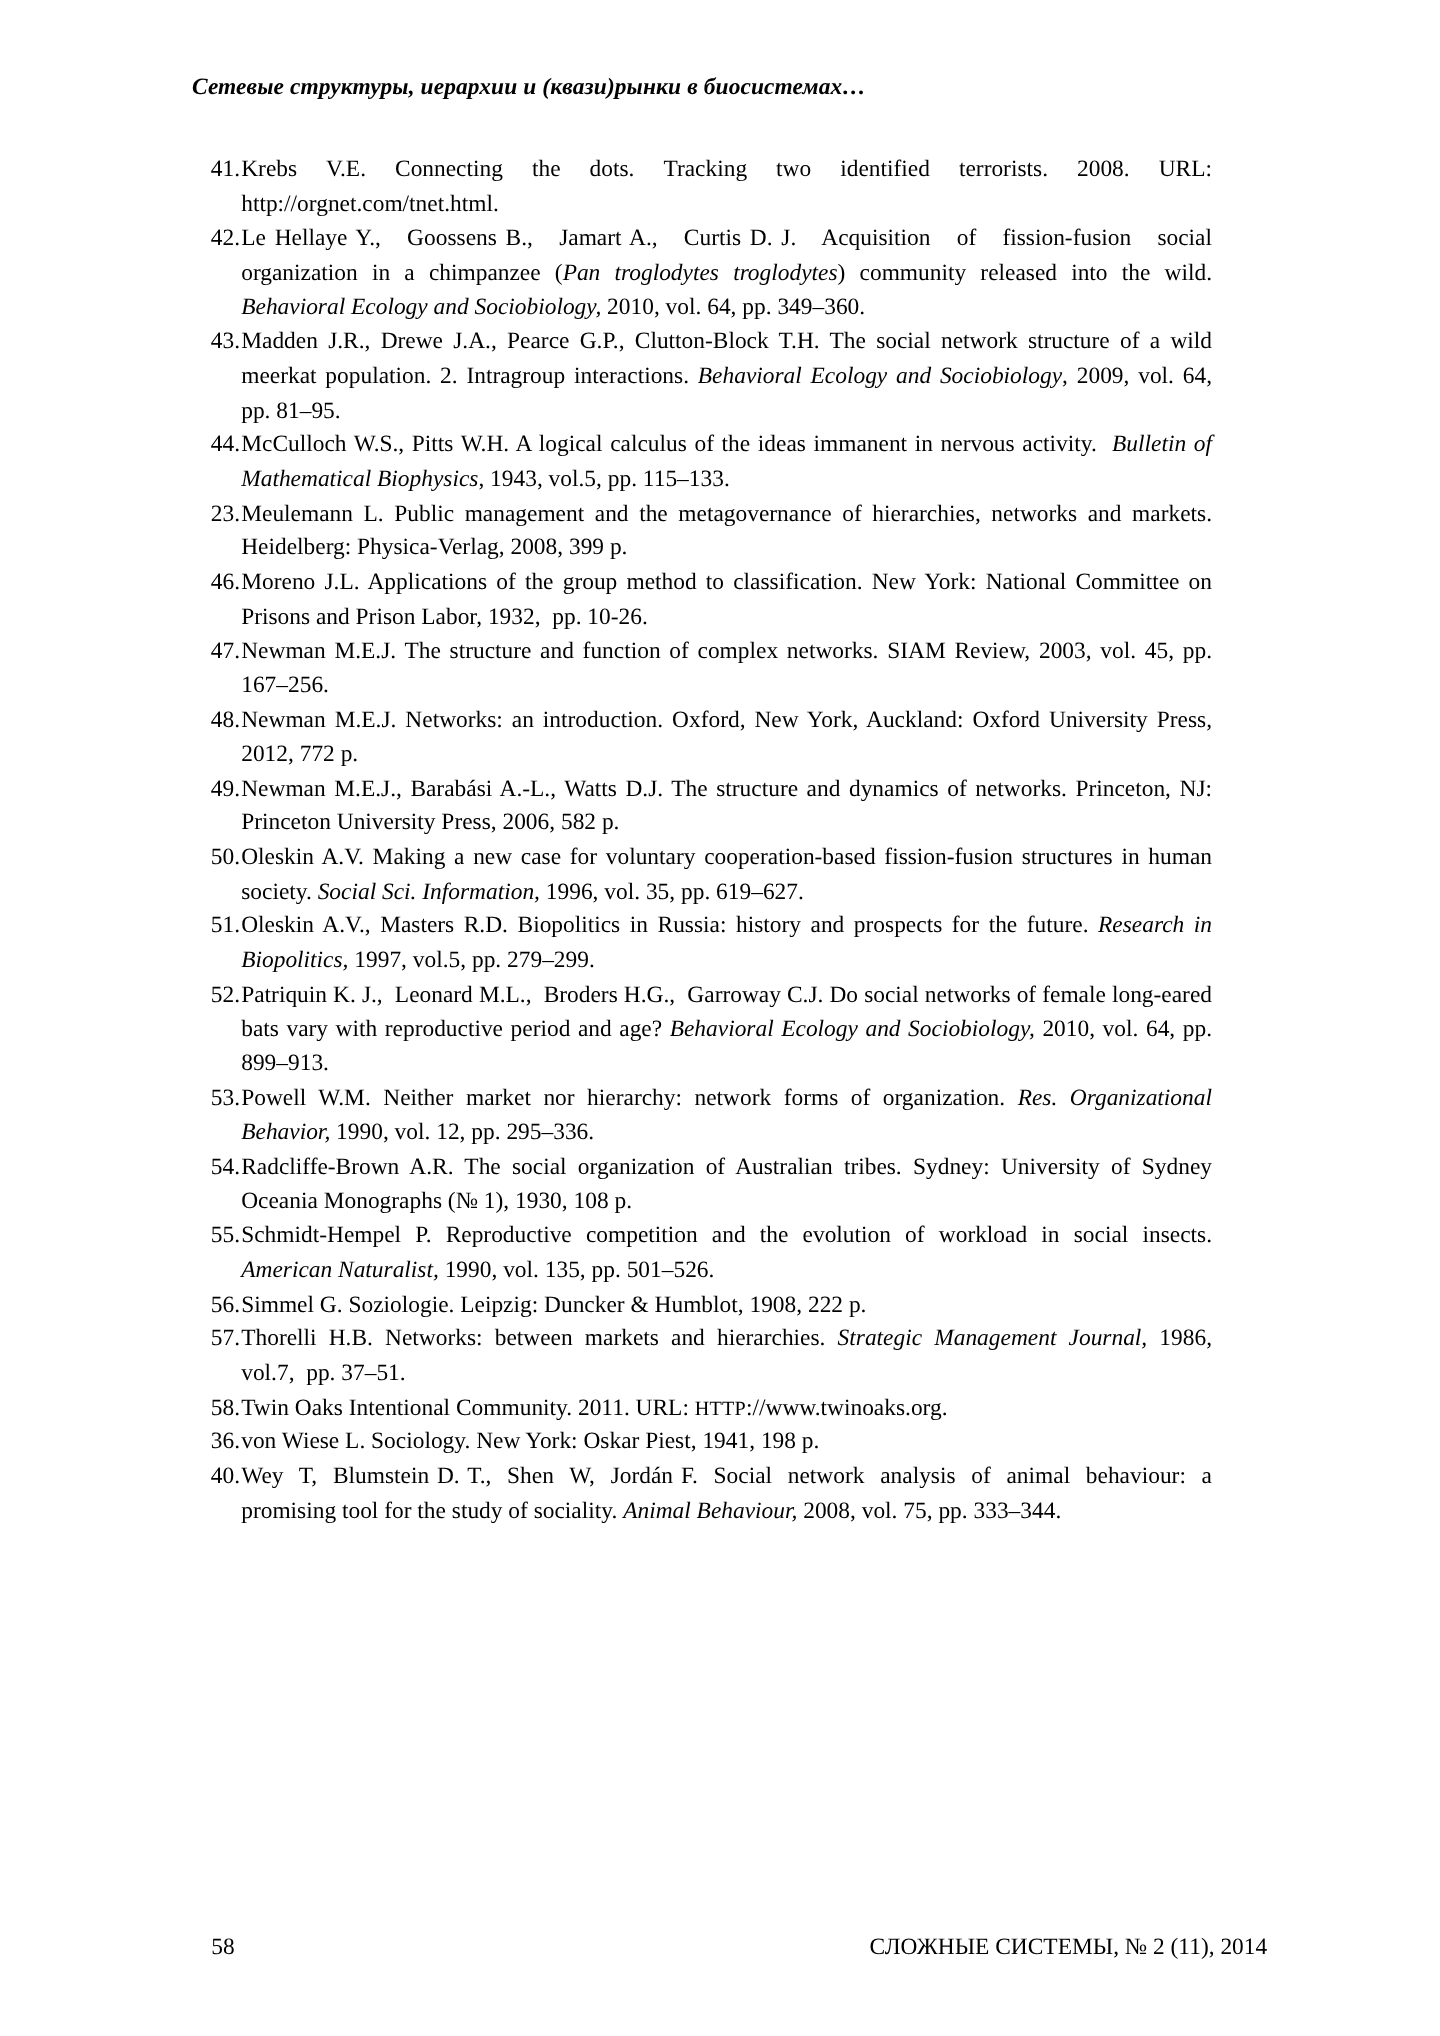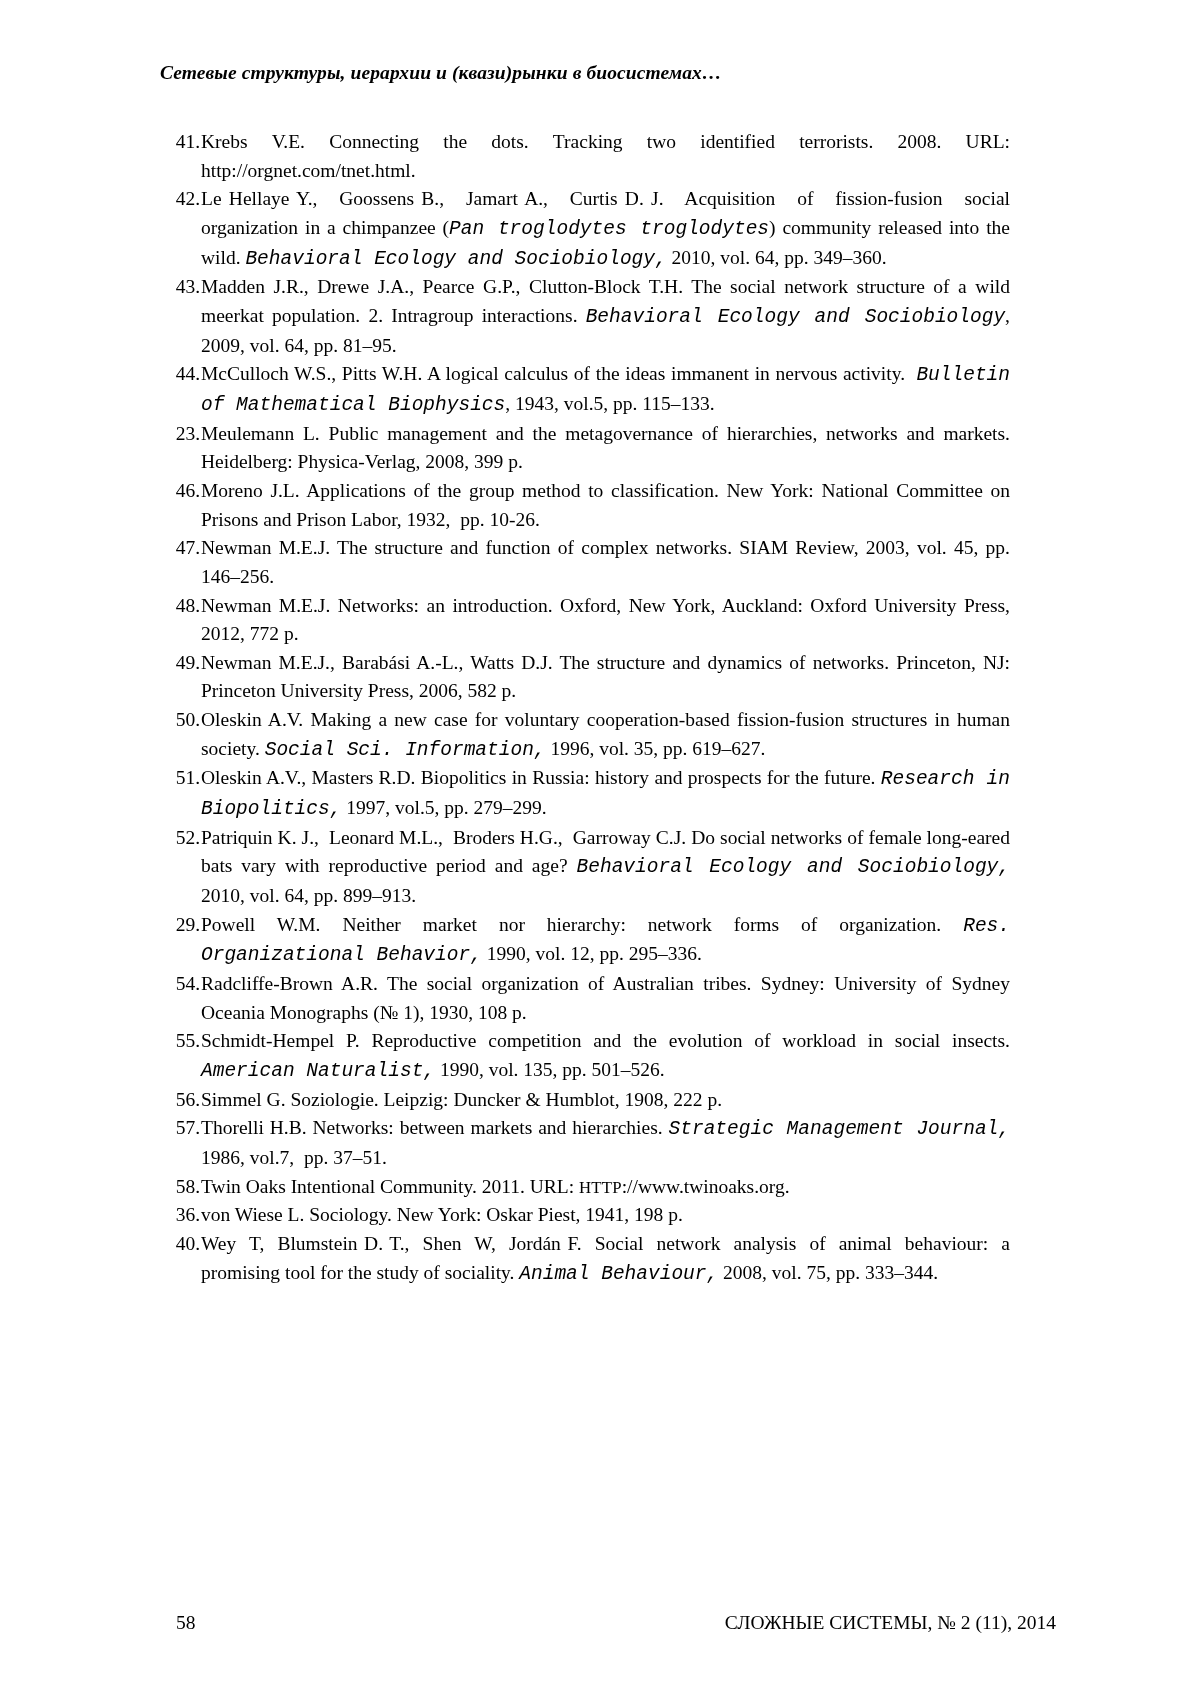--- a/index.html
+++ b/index.html
@@ -54,21 +54,20 @@
     font-family: Liberation Serif, serif;
   }
   .ref-body {
     flex: 1 1 auto;
     text-align: justify;
     text-justify: inter-word;
     hyphens: none;
   }
   .ref-body i {
     font-style: italic;
-    font-family: Liberation Mono, monospace;
   }
   .sc {
     font-size: 0.86em;
     letter-spacing: 0.2px;
   }
   .footer {
     position: absolute;
     bottom: 55px;
     left: 16px;
     width: 1200px;
@@ -115,21 +114,21 @@
       <div class="ref-item">
         <span class="ref-num">23.</span>
         <span class="ref-body">Meulemann L. Public management and the metagovernance of hierarchies, networks and markets. Heidelberg: Physica-Verlag, 2008, 399 p.</span>
       </div>
       <div class="ref-item">
         <span class="ref-num">46.</span>
         <span class="ref-body">Moreno J.L. Applications of the group method to classification. New York: National Committee on Prisons and Prison Labor, 1932,&nbsp; pp. 10-26.</span>
       </div>
       <div class="ref-item">
         <span class="ref-num">47.</span>
-        <span class="ref-body">Newman M.E.J. The structure and function of complex networks. SIAM Review, 2003, vol. 45, pp. 146–256.</span>
+        <span class="ref-body">Newman M.E.J. The structure and function of complex networks. SIAM Review, 2003, vol. 45, pp. 167–256.</span>
       </div>
       <div class="ref-item">
         <span class="ref-num">48.</span>
         <span class="ref-body">Newman M.E.J. Networks: an introduction. Oxford, New York, Auckland: Oxford University Press, 2012, 772 p.</span>
       </div>
       <div class="ref-item">
         <span class="ref-num">49.</span>
         <span class="ref-body">Newman M.E.J., Barabási A.-L., Watts D.J. The structure and dynamics of networks. Princeton, NJ: Princeton University Press, 2006, 582 p.</span>
       </div>
       <div class="ref-item">
@@ -138,21 +137,21 @@
       </div>
       <div class="ref-item">
         <span class="ref-num">51.</span>
         <span class="ref-body">Oleskin A.V., Masters R.D. Biopolitics in Russia: history and prospects for the future. <i>Research in Biopolitics,</i> 1997, vol.5, pp. 279–299.</span>
       </div>
       <div class="ref-item">
         <span class="ref-num">52.</span>
         <span class="ref-body">Patriquin K. J.,&nbsp; Leonard M.L.,&nbsp; Broders H.G.,&nbsp; Garroway C.J. Do social networks of female long-eared bats vary with reproductive period and age? <i>Behavioral Ecology and Sociobiology,</i> 2010, vol. 64, pp. 899–913.</span>
       </div>
       <div class="ref-item">
-        <span class="ref-num">29.</span>
+        <span class="ref-num">53.</span>
         <span class="ref-body">Powell W.M. Neither market nor hierarchy: network forms of organization. <i>Res. Organizational Behavior,</i> 1990, vol. 12, pp. 295–336.</span>
       </div>
       <div class="ref-item">
         <span class="ref-num">54.</span>
         <span class="ref-body">Radcliffe-Brown A.R. The social organization of Australian tribes. Sydney: University of Sydney Oceania Monographs (№ 1), 1930, 108 p.</span>
       </div>
       <div class="ref-item">
         <span class="ref-num">55.</span>
         <span class="ref-body">Schmidt-Hempel P. Reproductive competition and the evolution of workload in social insects. <i>American Naturalist,</i> 1990, vol. 135, pp. 501–526.</span>
       </div>

